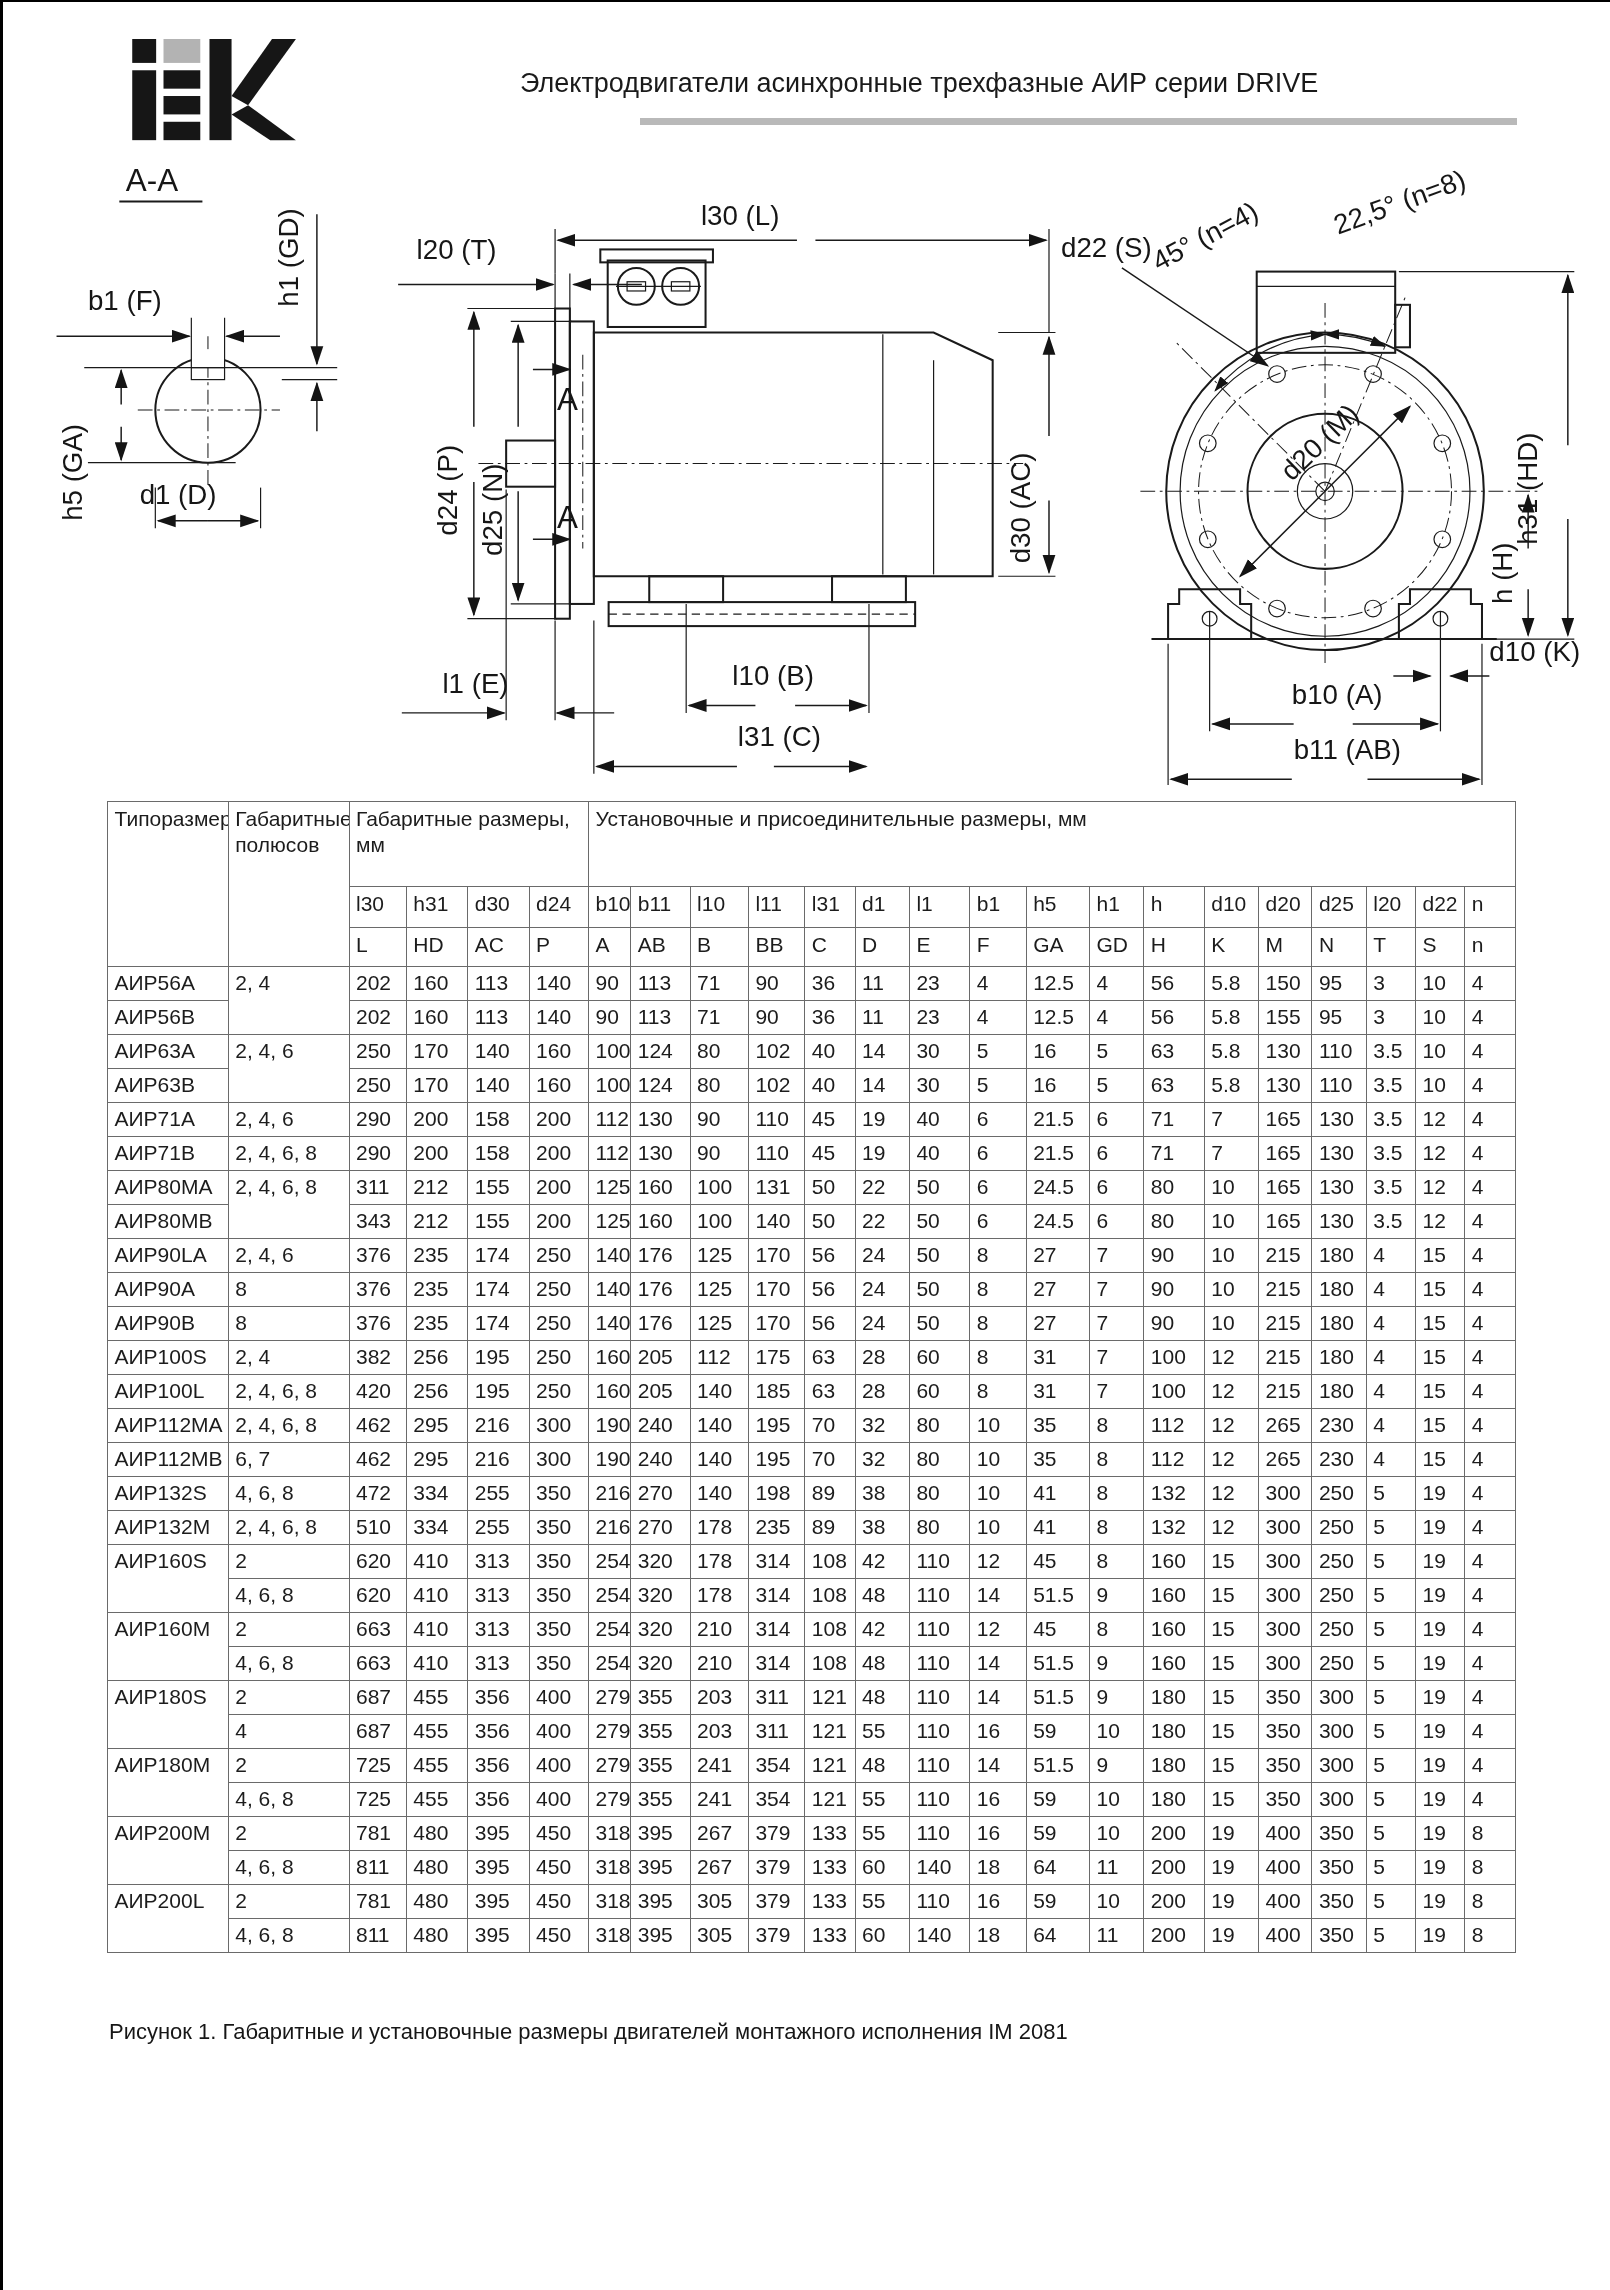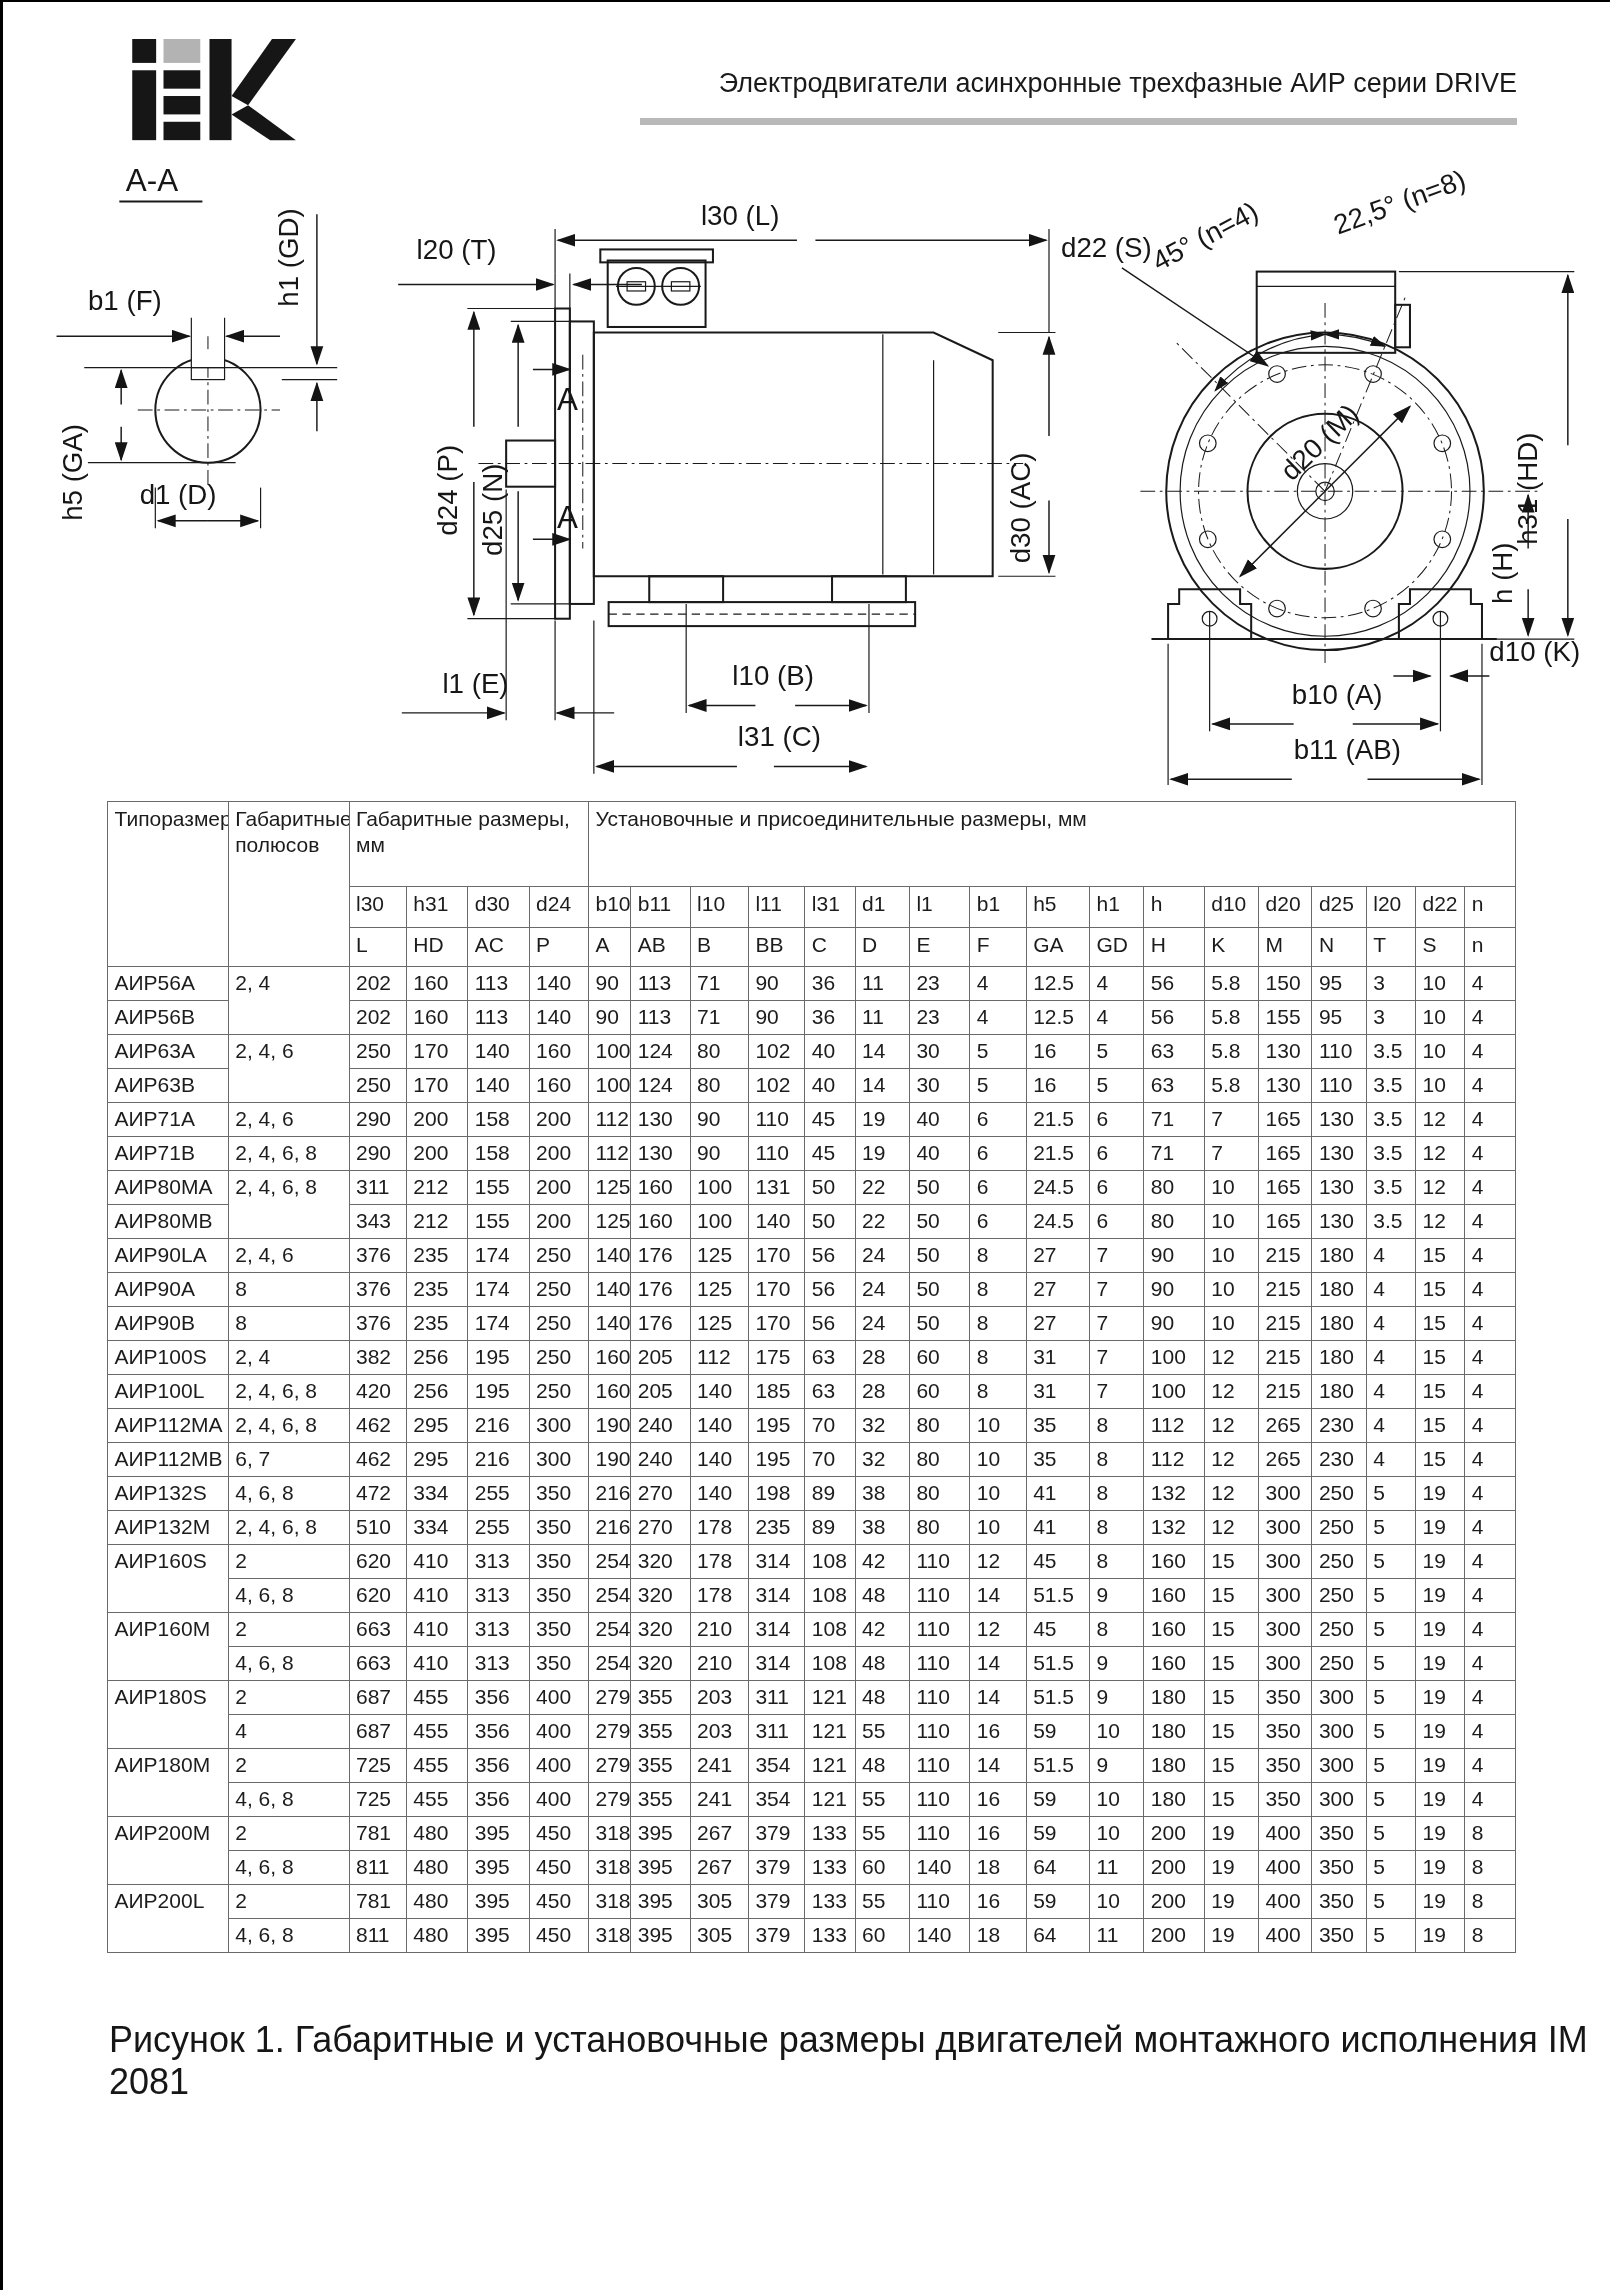--- a/index.html
+++ b/index.html
@@ -5,21 +5,21 @@
   html,body{margin:0;padding:0;background:#e8e8e8;}
   .page{
     position:relative; width:1611px; height:2291px; background:#ffffff;
     border-top:2.8px solid #000; border-left:3.7px solid #000;
     border-right:1.8px solid #2a2a2a; border-bottom:1.8px solid #2a2a2a;
     box-sizing:border-box;
     font-family:"Liberation Sans", sans-serif; color:#1c1c1c; overflow:hidden;
   }
   .hdr-title{
     position:absolute; left:517px; top:66px; width:997px;
-    text-align:right; font-size:27px; color:#1a1a1a; white-space:nowrap;
+    text-align:left; font-size:27px; color:#1a1a1a; white-space:nowrap;
   }
   .hdr-rule{ position:absolute; left:637px; top:116px; width:877px; height:7.4px; background:#b9b9b9; }
   .logo{ position:absolute; left:129px; top:37px; }
   .drawings{ position:absolute; left:0; top:120px; }
   .lbl{ font-family:"Liberation Sans", sans-serif; font-size:30px; fill:#161616; }
   .lbl2{ font-family:"Liberation Sans", sans-serif; font-size:34px; fill:#161616; }
   .ln{ stroke:#1a1a1a; stroke-width:2.2; fill:none; }
   .tn{ stroke:#1a1a1a; stroke-width:1.3; fill:none; }
   .dim{ stroke:#1a1a1a; stroke-width:1.6; fill:none; }
   .cl{ stroke:#1a1a1a; stroke-width:1.1; fill:none; stroke-dasharray:16 5 3 5; }
@@ -33,21 +33,21 @@
   table.dims th, table.dims td{
     border:0.9px solid #6a6a6a; font-weight:normal; text-align:left;
     padding:3.7px 3.7px 1.8px 6.5px; box-sizing:border-box; overflow:hidden; white-space:nowrap;
   }
   table.dims thead th{ vertical-align:top; white-space:normal; line-height:1.25; }
   table.dims thead tr.b1 th{ height:85px; }
   table.dims thead tr.b2 th{ height:41px;margin-top:29px; }
   table.dims thead tr.b3 th{ height:39px; }
   table.dims tbody td{ height:34px; vertical-align:top; border-top:0.9px solid #9a9a9a; }
   table.dims tbody tr.grp td{ border-top:1.8px solid #2b2b2b; }
-  .caption{ position:absolute; left:106px; top:2017px; font-size:36px; color:#161616; }
+  .caption{ position:absolute; left:106px; top:2017px; font-size:22px; color:#161616; }
 </style>
 </head>
 <body>
 
 <div class="page">
 
   <svg class="logo" width="166" height="103" viewBox="0 0 180 112" aria-label="IEK">
     <rect x="0" y="0" width="26" height="26" fill="#161616"></rect>
     <rect x="34" y="0" width="40" height="26" fill="#b3b3b3"></rect>
     <rect x="0" y="34" width="26" height="76" fill="#161616"></rect>

